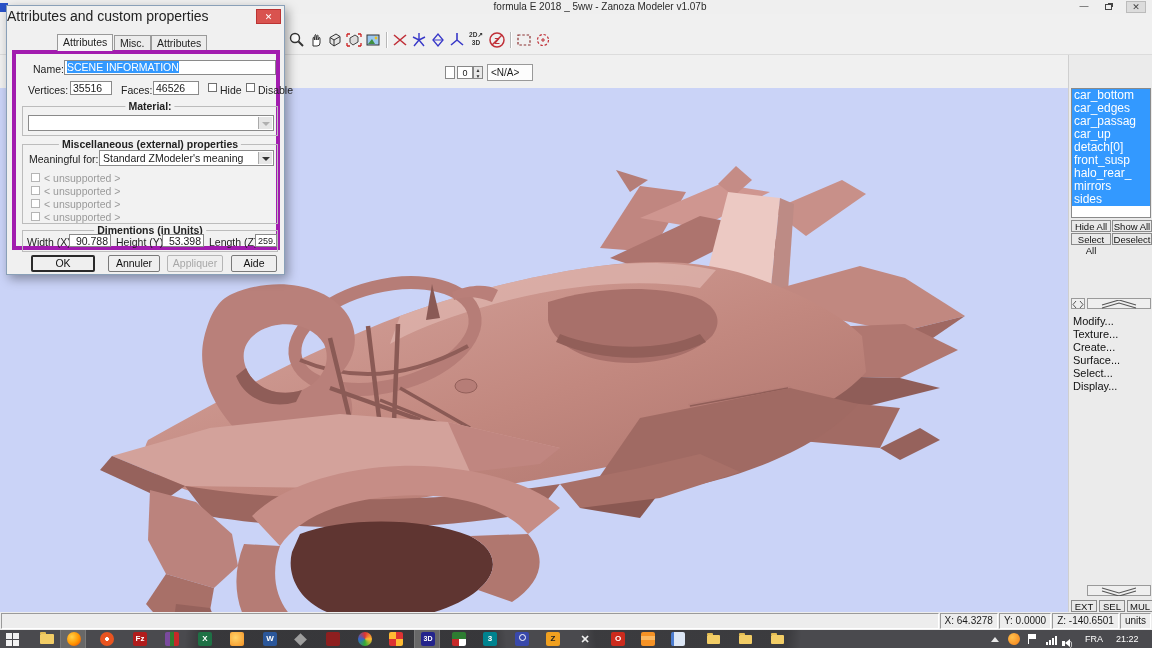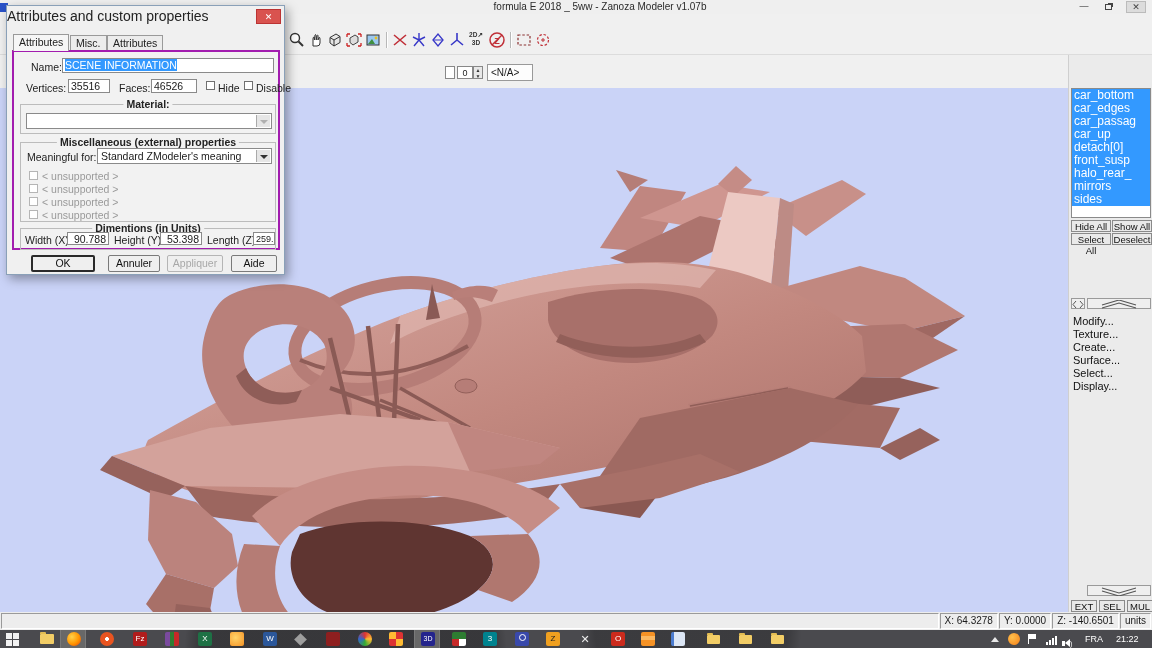--- a/index.html
+++ b/index.html
@@ -38,40 +38,40 @@
 
   
   #statusbar { left:0; top:612px; width:1152px; height:18px; background:#ededed; display:flex; align-items:stretch; }
   .scell { border:1px solid; border-color:#9a9a9a #fff #fff #9a9a9a; margin:1px 1px 1px 0; font-size:10px; line-height:14px; padding:0 4px; white-space:nowrap; }
   #scell-main { flex:1; margin-left:1px; }
 
   
   #taskbar { left:0; top:630px; width:1152px; height:18px; background:#4a4a4e; background-image:radial-gradient(circle at 30% 120%, rgba(0,0,0,.25) 0 18%, transparent 20%), radial-gradient(circle at 60% -20%, rgba(0,0,0,.2) 0 14%, transparent 16%); }
   .slot { top:0; width:26px; height:18px; }
   .slot.active { background:#686868; border-left:1px solid #7a7a7a; border-right:1px solid #7a7a7a; }
-  .tico { top:2px; width:14px; height:14px; font-size:8px; font-weight:normal; color:#fff; text-align:center; line-height:14px; }
+  .tico { top:2px; width:14px; height:14px; font-size:8px; font-weight:bold; color:#fff; text-align:center; line-height:14px; }
   .sq { border-radius:2px; }
   .folder { background:#f2cd66; border-radius:1px; position:absolute; }
   .folder::before { content:""; position:absolute; left:0; top:-2px; width:6px; height:2px; background:#e3bc52; border-radius:1px 1px 0 0; }
   #start-grid { display:grid; grid-template-columns:6px 6px; grid-template-rows:6px 6px; gap:1px; top:3px; }
   #start-grid i { background:#f2f2f2; }
   .tray-txt { color:#fff; font-size:9px; line-height:18px; }
   .netbars { top:6px; display:flex; align-items:flex-end; gap:1px; }
   .netbars i { width:2px; background:#fff; display:block; }
   .caret { top:7px; width:0; height:0; border-left:4px solid transparent; border-right:4px solid transparent; border-bottom:5px solid #e8e8e8; }
   .flagpole { top:4px; width:1px; height:10px; background:#fff; }
   .flagcloth { top:4px; width:7px; height:5px; background:#fff; }
 
   
   #dialog { left:6px; top:5px; width:279px; height:270px; background:#f0f0f0; border:1px solid #8aa0b8; box-shadow:3px 4px 10px rgba(0,0,0,.35); }
   #dlg-title { left:0; top:0; width:277px; height:22px; text-align:left; font-size:14px; line-height:20px; color:#222; }
   #dlg-close { right:3px; top:3px; width:25px; height:15px; background:#d9534f; color:#fff; font-size:9px; line-height:14px; text-align:center; border:1px solid #b33; }
-  .tab { top:29px; height:16px; font-size:10.5px; line-height:15px; padding:0 5px; border:1px solid #9a9a9a; border-bottom:none; background:#ececec; color:#222; }
+  .tab { top:29px; height:16px; font-size:10.5px; line-height:15px; padding:0 5px; border:1px solid #9a9a9a; border-bottom:none; background:#ececec; color:#222;margin-left:44px; }
   .tab.active { background:#f6f6f6; height:17px; top:28px; z-index:2; }
-  #tabpage { left:5px; top:44px; width:268px; height:200px; border:2px solid #a21caf; background:#f2f2f2; }
+  #tabpage { left:5px; top:44px; width:268px; height:200px; border:4px solid #a21caf; background:#f2f2f2; }
   .lbl { font-size:10.5px; white-space:nowrap; color:#222; }
   .lbl.gray { color:#9a9a9a; }
   .tb { background:#fff; border:1px solid #8a8a8a; font-size:10.5px; line-height:13px; padding:0 2px; white-space:nowrap; overflow:hidden; }
   .sel { background:#3399ff; color:#fff; }
   .cb { width:9px; height:9px; background:#fff; border:1px solid #707070; }
   .cb.gray { border-color:#b5b5b5; }
   .grp { border:1px solid #bcbcbc; }
   .legend { top:-7px; left:50%; transform:translateX(-50%); background:#f2f2f2; padding:0 3px; font-size:10.5px; white-space:nowrap; color:#222;font-weight:bold; }
   .combo { background:#fff; border:1px solid #8a8a8a; }
   .combo .arrowbox { position:absolute; right:1px; top:1px; bottom:1px; width:14px; background:#e6e6e6; border-left:1px solid #aaa; }

